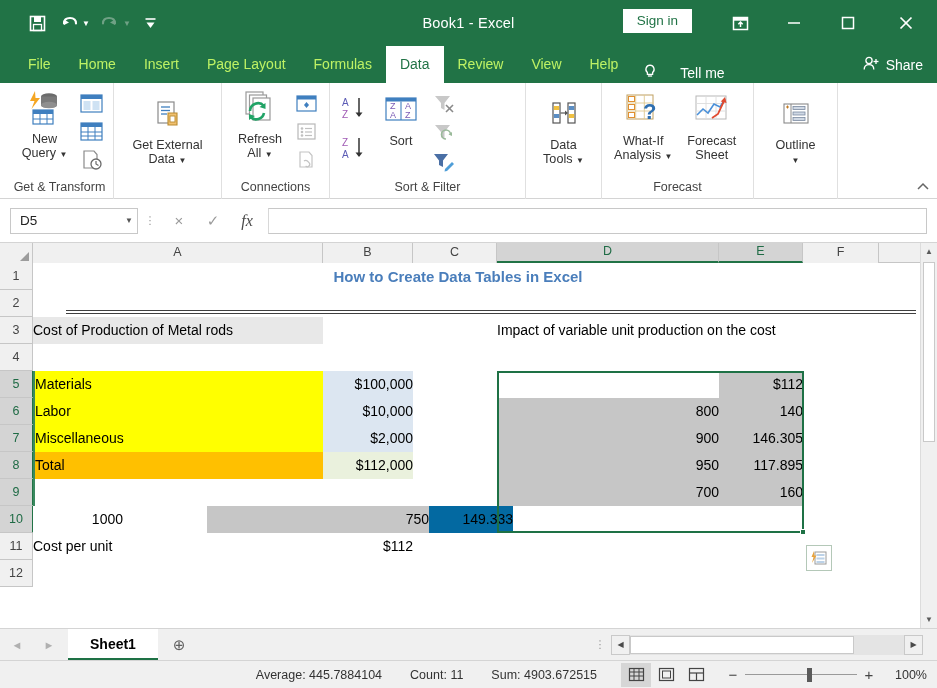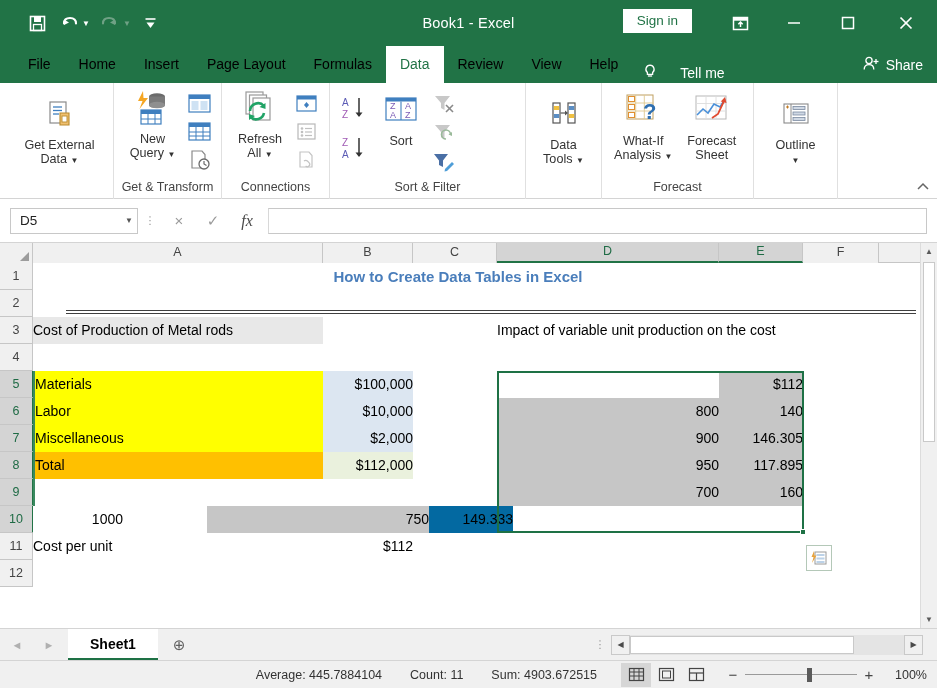--- a/index.html
+++ b/index.html
@@ -55,21 +55,21 @@
   .win-btn.close { width: 62px; }
 
   
   .tabsrow {
     height: 37px; background: #217346;
     display: flex; align-items: flex-end;
     position: relative; flex: 0 0 37px;
   }
   .tab {
     padding: 0 14px; height: 37px; line-height: 37px;
-    color: #000000; font-size: 14px; white-space: nowrap;
+    color: #bef264; font-size: 14px; white-space: nowrap;
   }
   .tab.first { margin-left: 14px; }
   .tab.active { background: #ffffff; color: #217346; }
   .tellme {
     display: flex; align-items: center; gap: 22px;
     margin-left: 10px; color: #ffffff; font-size: 14px;
   }
   .share {
     position: absolute; right: 14px; bottom: 0; height: 37px;
     display: flex; align-items: center; gap: 5px;
@@ -388,42 +388,20 @@
           <line x1="11.5" y1="6.5" x2="16.5" y2="6.5" stroke="#fff" stroke-width="1.3"></line>
         </svg>
       </span>
       <span>Share</span>
     </div>
   </div>
 
   <div class="ribbon">
 
     <div class="rgroup" style="width:108px">
-      <div class="rgroup-items" style="justify-content:center;padding-top:10px">
-        <div class="bigbtn" style="width:96px">
-          <span class="ico">
-            <svg width="34" height="34" viewBox="0 0 34 34">
-              <rect x="7" y="4" width="16" height="21" fill="#fff" stroke="#8a8a8a" stroke-width="1.2"></rect>
-              <line x1="10" y1="9" x2="19" y2="9" stroke="#3f7fbf" stroke-width="1.3"></line>
-              <line x1="10" y1="12.5" x2="19" y2="12.5" stroke="#3f7fbf" stroke-width="1.3"></line>
-              <line x1="10" y1="16" x2="16" y2="16" stroke="#3f7fbf" stroke-width="1.3"></line>
-              <path d="M17 15 L26 15 L26 27 L17 27 Z" fill="#f0c070" stroke="#b98a2e" stroke-width="1.1"></path>
-              <rect x="19" y="18" width="5" height="6" fill="#fff" stroke="#b98a2e" stroke-width=".9"></rect>
-            </svg>
-          </span>
-          <span class="lbl">
-            <span>Get External</span><br>
-            <span>Data</span> <span style="font-size:8px">▼</span>
-          </span>
-        </div>
-      </div>
-      <div class="rgroup-label"></div>
-    </div>
-
-    <div class="rgroup" style="width:108px">
       <div class="rgroup-items" style="padding-top:4px">
         <div class="bigbtn" style="width:64px">
           <span class="ico">
             <svg width="42" height="42" viewBox="0 0 42 42">
               <path d="M11 3 L6 13 L10.5 13 L7.5 21 L16 10 L11.5 10 Z" fill="#f5a623"></path>
               <ellipse cx="25" cy="8.5" rx="8" ry="3.2" fill="#6b6b6b"></ellipse>
               <path d="M17 8.5 L17 17 Q17 20 25 20 Q33 20 33 17 L33 8.5" fill="#7a7a7a"></path>
               <ellipse cx="25" cy="17" rx="8" ry="3.2" fill="#8f8f8f"></ellipse>
               <rect x="9" y="22" width="20" height="14" fill="#fff" stroke="#3f7fbf" stroke-width="1.2"></rect>
               <rect x="9" y="22" width="20" height="4" fill="#3f7fbf"></rect>
@@ -459,20 +437,42 @@
           <div class="smallbtn">
             <svg width="25" height="21" viewBox="0 0 25 21">
               <path d="M5 2 L15 2 L18 5.5 L18 19 L5 19 Z" fill="#fff" stroke="#8a8a8a" stroke-width="1.2"></path>
               <circle cx="17" cy="15" r="5" fill="#fff" stroke="#6a6a6a" stroke-width="1.3"></circle>
               <path d="M17 12 L17 15 L19.5 16.5" stroke="#6a6a6a" stroke-width="1.2" fill="none"></path>
             </svg>
           </div>
         </div>
       </div>
       <div class="rgroup-label">Get &amp; Transform</div>
+    </div>
+
+    <div class="rgroup" style="width:108px">
+      <div class="rgroup-items" style="justify-content:center;padding-top:10px">
+        <div class="bigbtn" style="width:96px">
+          <span class="ico">
+            <svg width="34" height="34" viewBox="0 0 34 34">
+              <rect x="7" y="4" width="16" height="21" fill="#fff" stroke="#8a8a8a" stroke-width="1.2"></rect>
+              <line x1="10" y1="9" x2="19" y2="9" stroke="#3f7fbf" stroke-width="1.3"></line>
+              <line x1="10" y1="12.5" x2="19" y2="12.5" stroke="#3f7fbf" stroke-width="1.3"></line>
+              <line x1="10" y1="16" x2="16" y2="16" stroke="#3f7fbf" stroke-width="1.3"></line>
+              <path d="M17 15 L26 15 L26 27 L17 27 Z" fill="#f0c070" stroke="#b98a2e" stroke-width="1.1"></path>
+              <rect x="19" y="18" width="5" height="6" fill="#fff" stroke="#b98a2e" stroke-width=".9"></rect>
+            </svg>
+          </span>
+          <span class="lbl">
+            <span>Get External</span><br>
+            <span>Data</span> <span style="font-size:8px">▼</span>
+          </span>
+        </div>
+      </div>
+      <div class="rgroup-label"></div>
     </div>
 
     <div class="rgroup" style="width:108px">
       <div class="rgroup-items" style="padding-top:4px">
         <div class="bigbtn" style="width:62px">
           <span class="ico">
             <svg width="40" height="40" viewBox="0 0 40 40">
               <rect x="6" y="3" width="17" height="22" fill="#fff" stroke="#9a9a9a" stroke-width="1.2"></rect>
               <rect x="9.5" y="6" width="17" height="22" fill="#fff" stroke="#9a9a9a" stroke-width="1.2"></rect>
               <rect x="13" y="9" width="17" height="22" fill="#fff" stroke="#9a9a9a" stroke-width="1.2"></rect>

